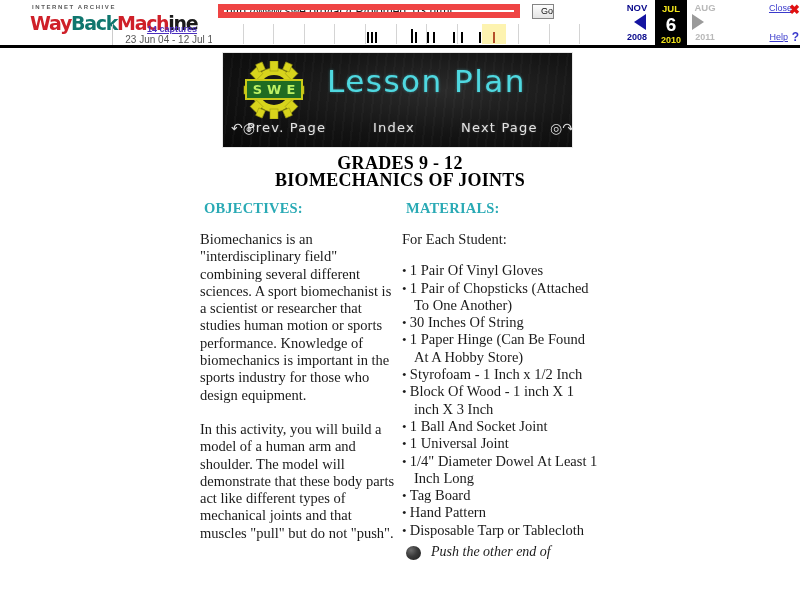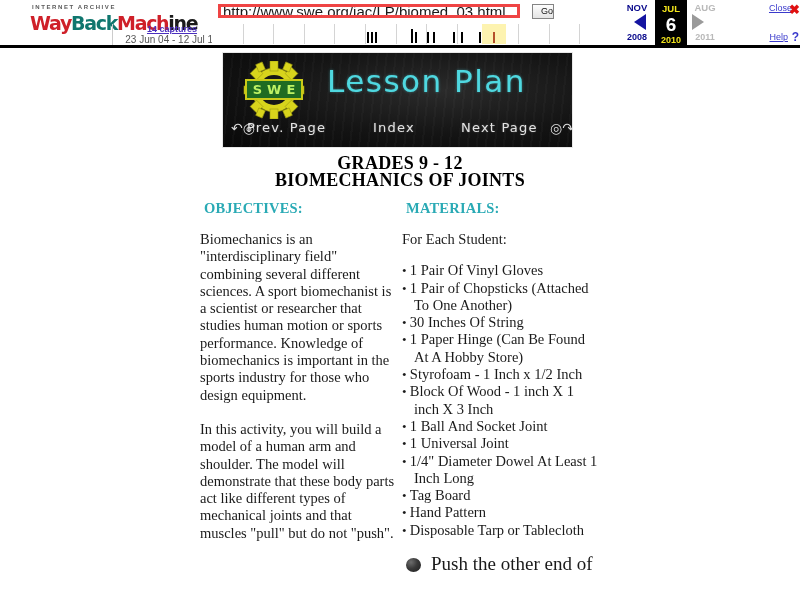--- a/index.html
+++ b/index.html
@@ -84,23 +84,23 @@
     top: 4px;
     width: 340px;
     height: 16px;
   }
   .wm-url {
     position: absolute;
     left: 0;
     top: 0;
     width: 302px;
     height: 14px;
-    border: 3px solid #ef4444;
+    border: 6px solid #ef4444;
     background: #fff;
-    font-size: 15px;
+    font-size: 12px;
     font-family: "Liberation Sans", sans-serif;
     color: #1a1a1a;
     padding: 0 2px;
     box-sizing: border-box;
     line-height: 13px;
   }
   .wm-go {
     position: absolute;
     left: 314px;
     top: 0;
@@ -431,27 +431,28 @@
     color: #1a1a1a;
     line-height: 17.3px;
     text-indent: -12px;
     padding-left: 12px;
   }
   ul.mat-list li::before {
     content: "\2022\00a0";
     font-size: 13px;
   }
   .step-row {
-    margin-top: 16px;
+    margin-top: 4px;
     font-family: "Liberation Serif", serif;
-    font-size: 19px;
+    font-size: 14px;
     color: #1a1a1a;
     line-height: 17.3px;
     display: flex;
     align-items: flex-start;
+    font-style: italic;
   }
   .step-ball {
     display: inline-block;
     width: 15px;
     height: 14px;
     border-radius: 50%;
     background: radial-gradient(circle at 33% 30%, #6d6d6d 0%, #3a3a3a 45%, #1c1c1c 100%);
     margin: 3px 10px 0 4px;
     flex: 0 0 auto;
   }

